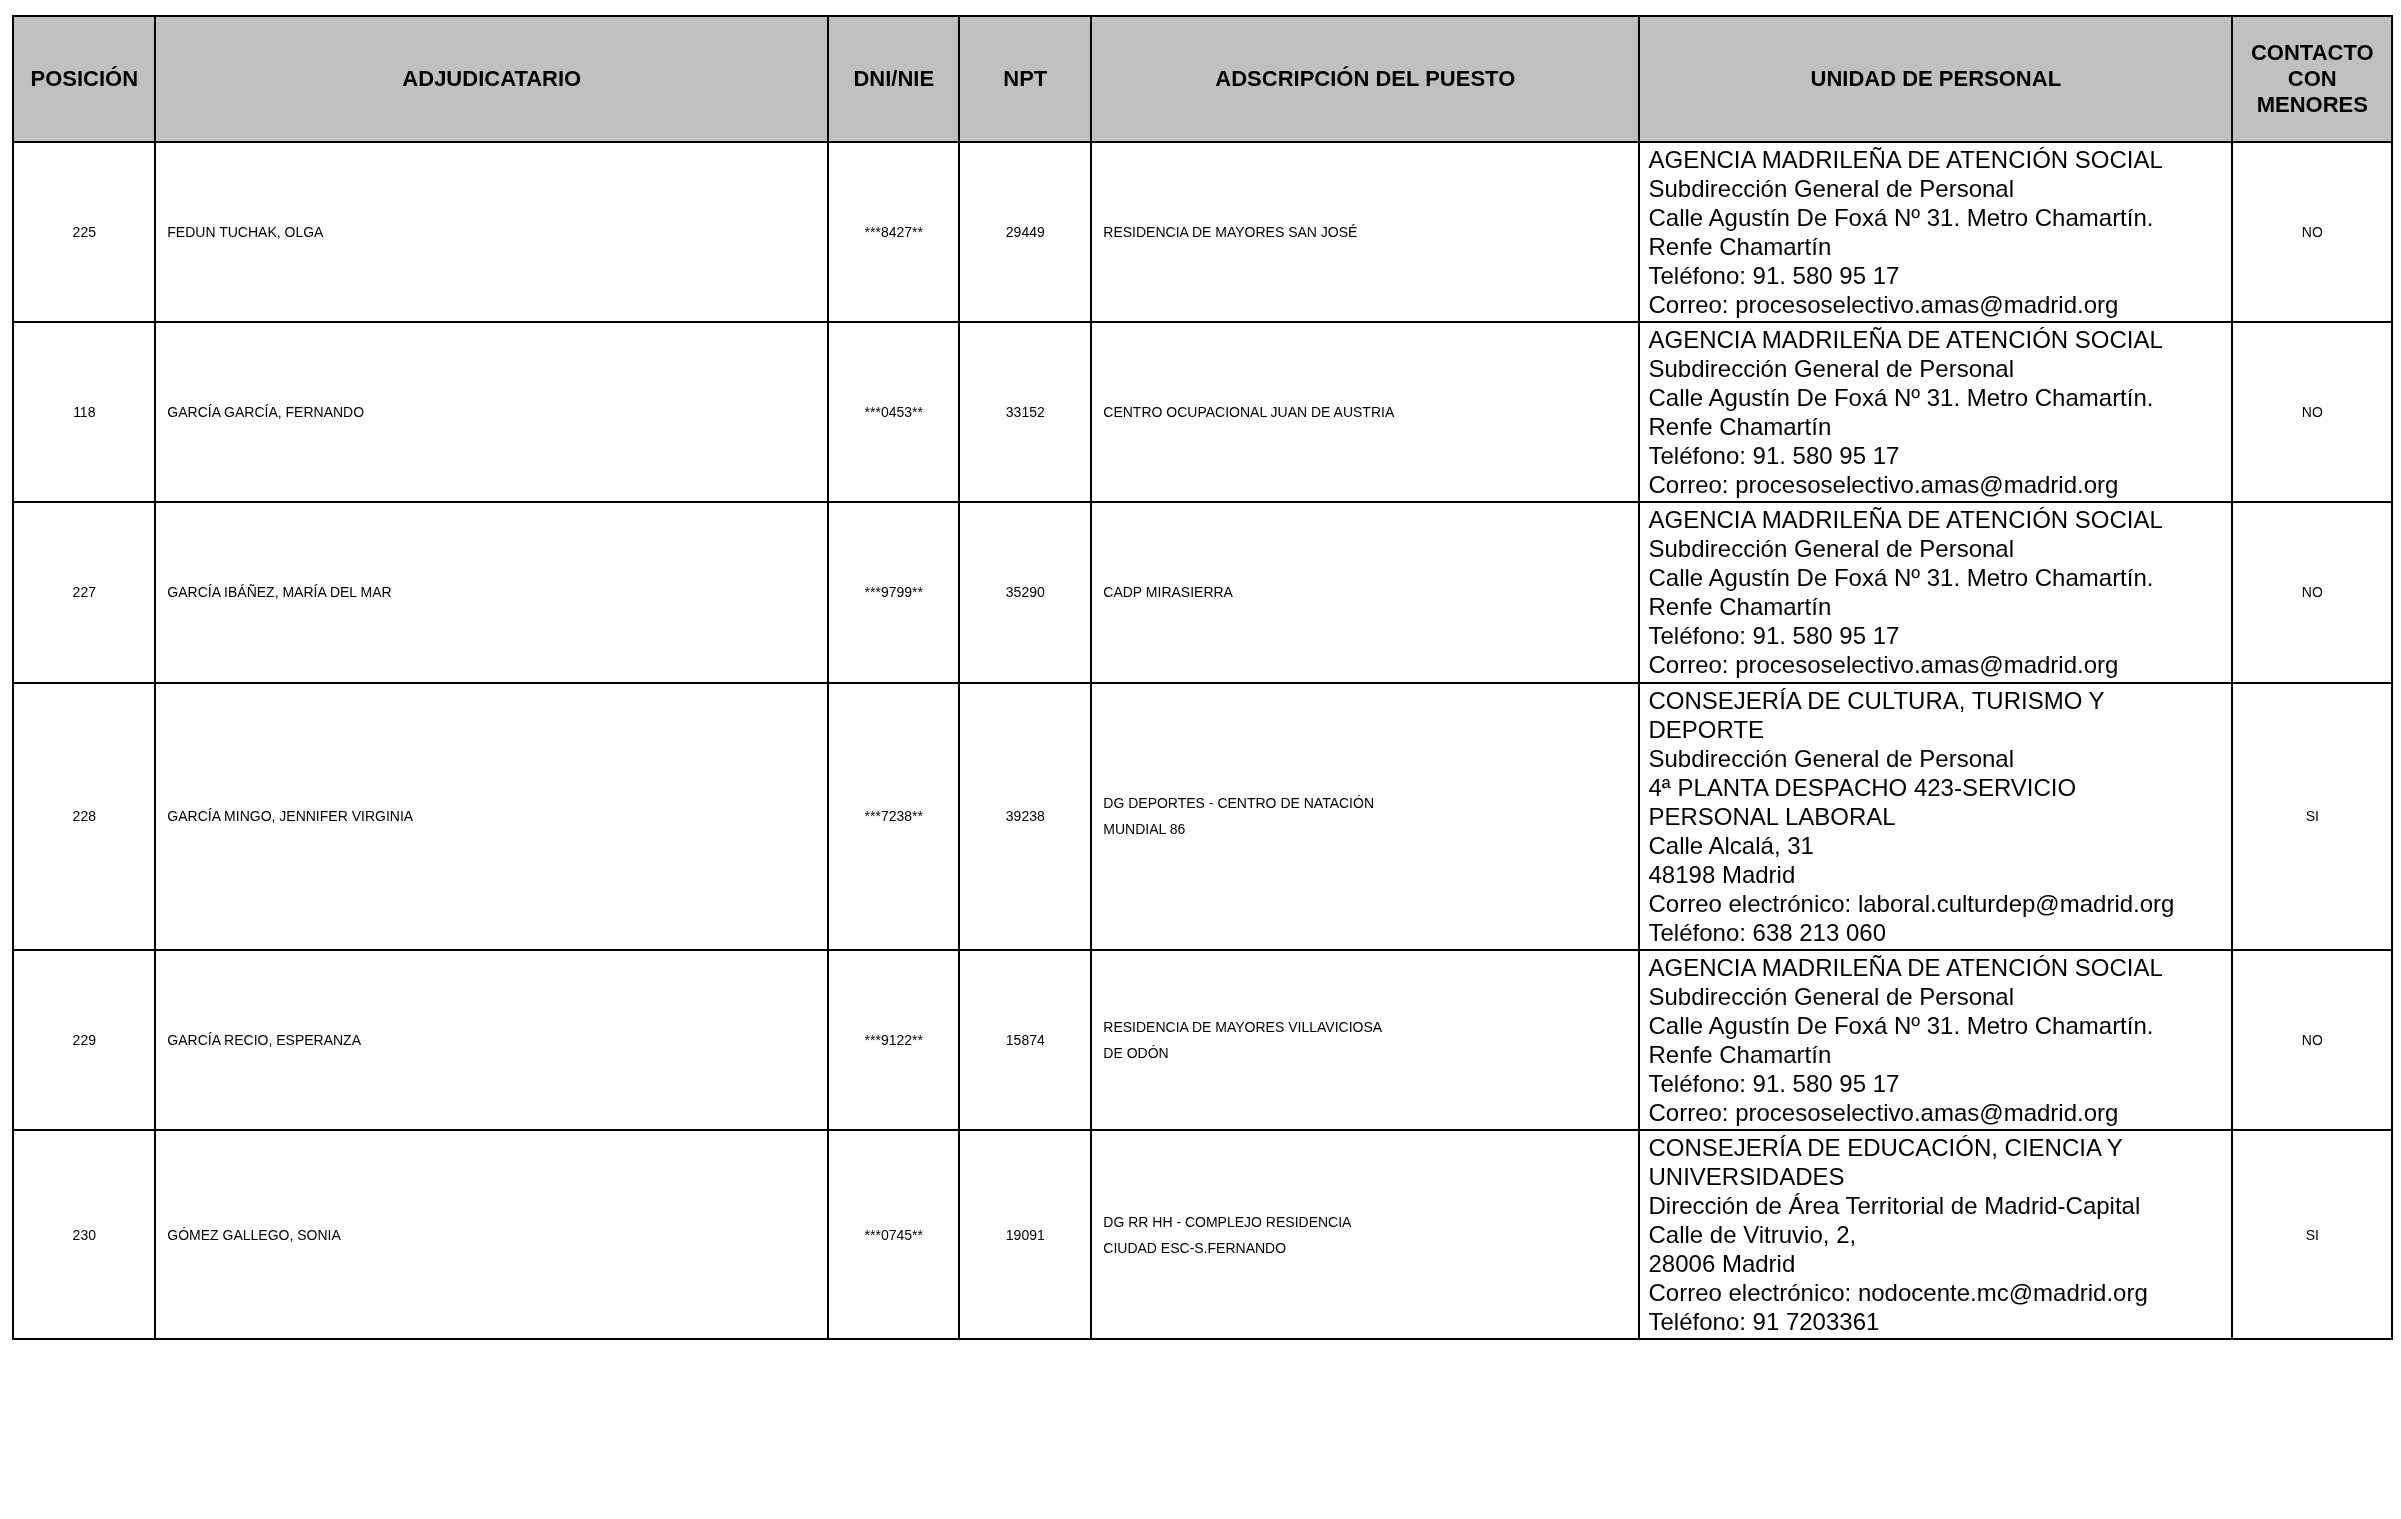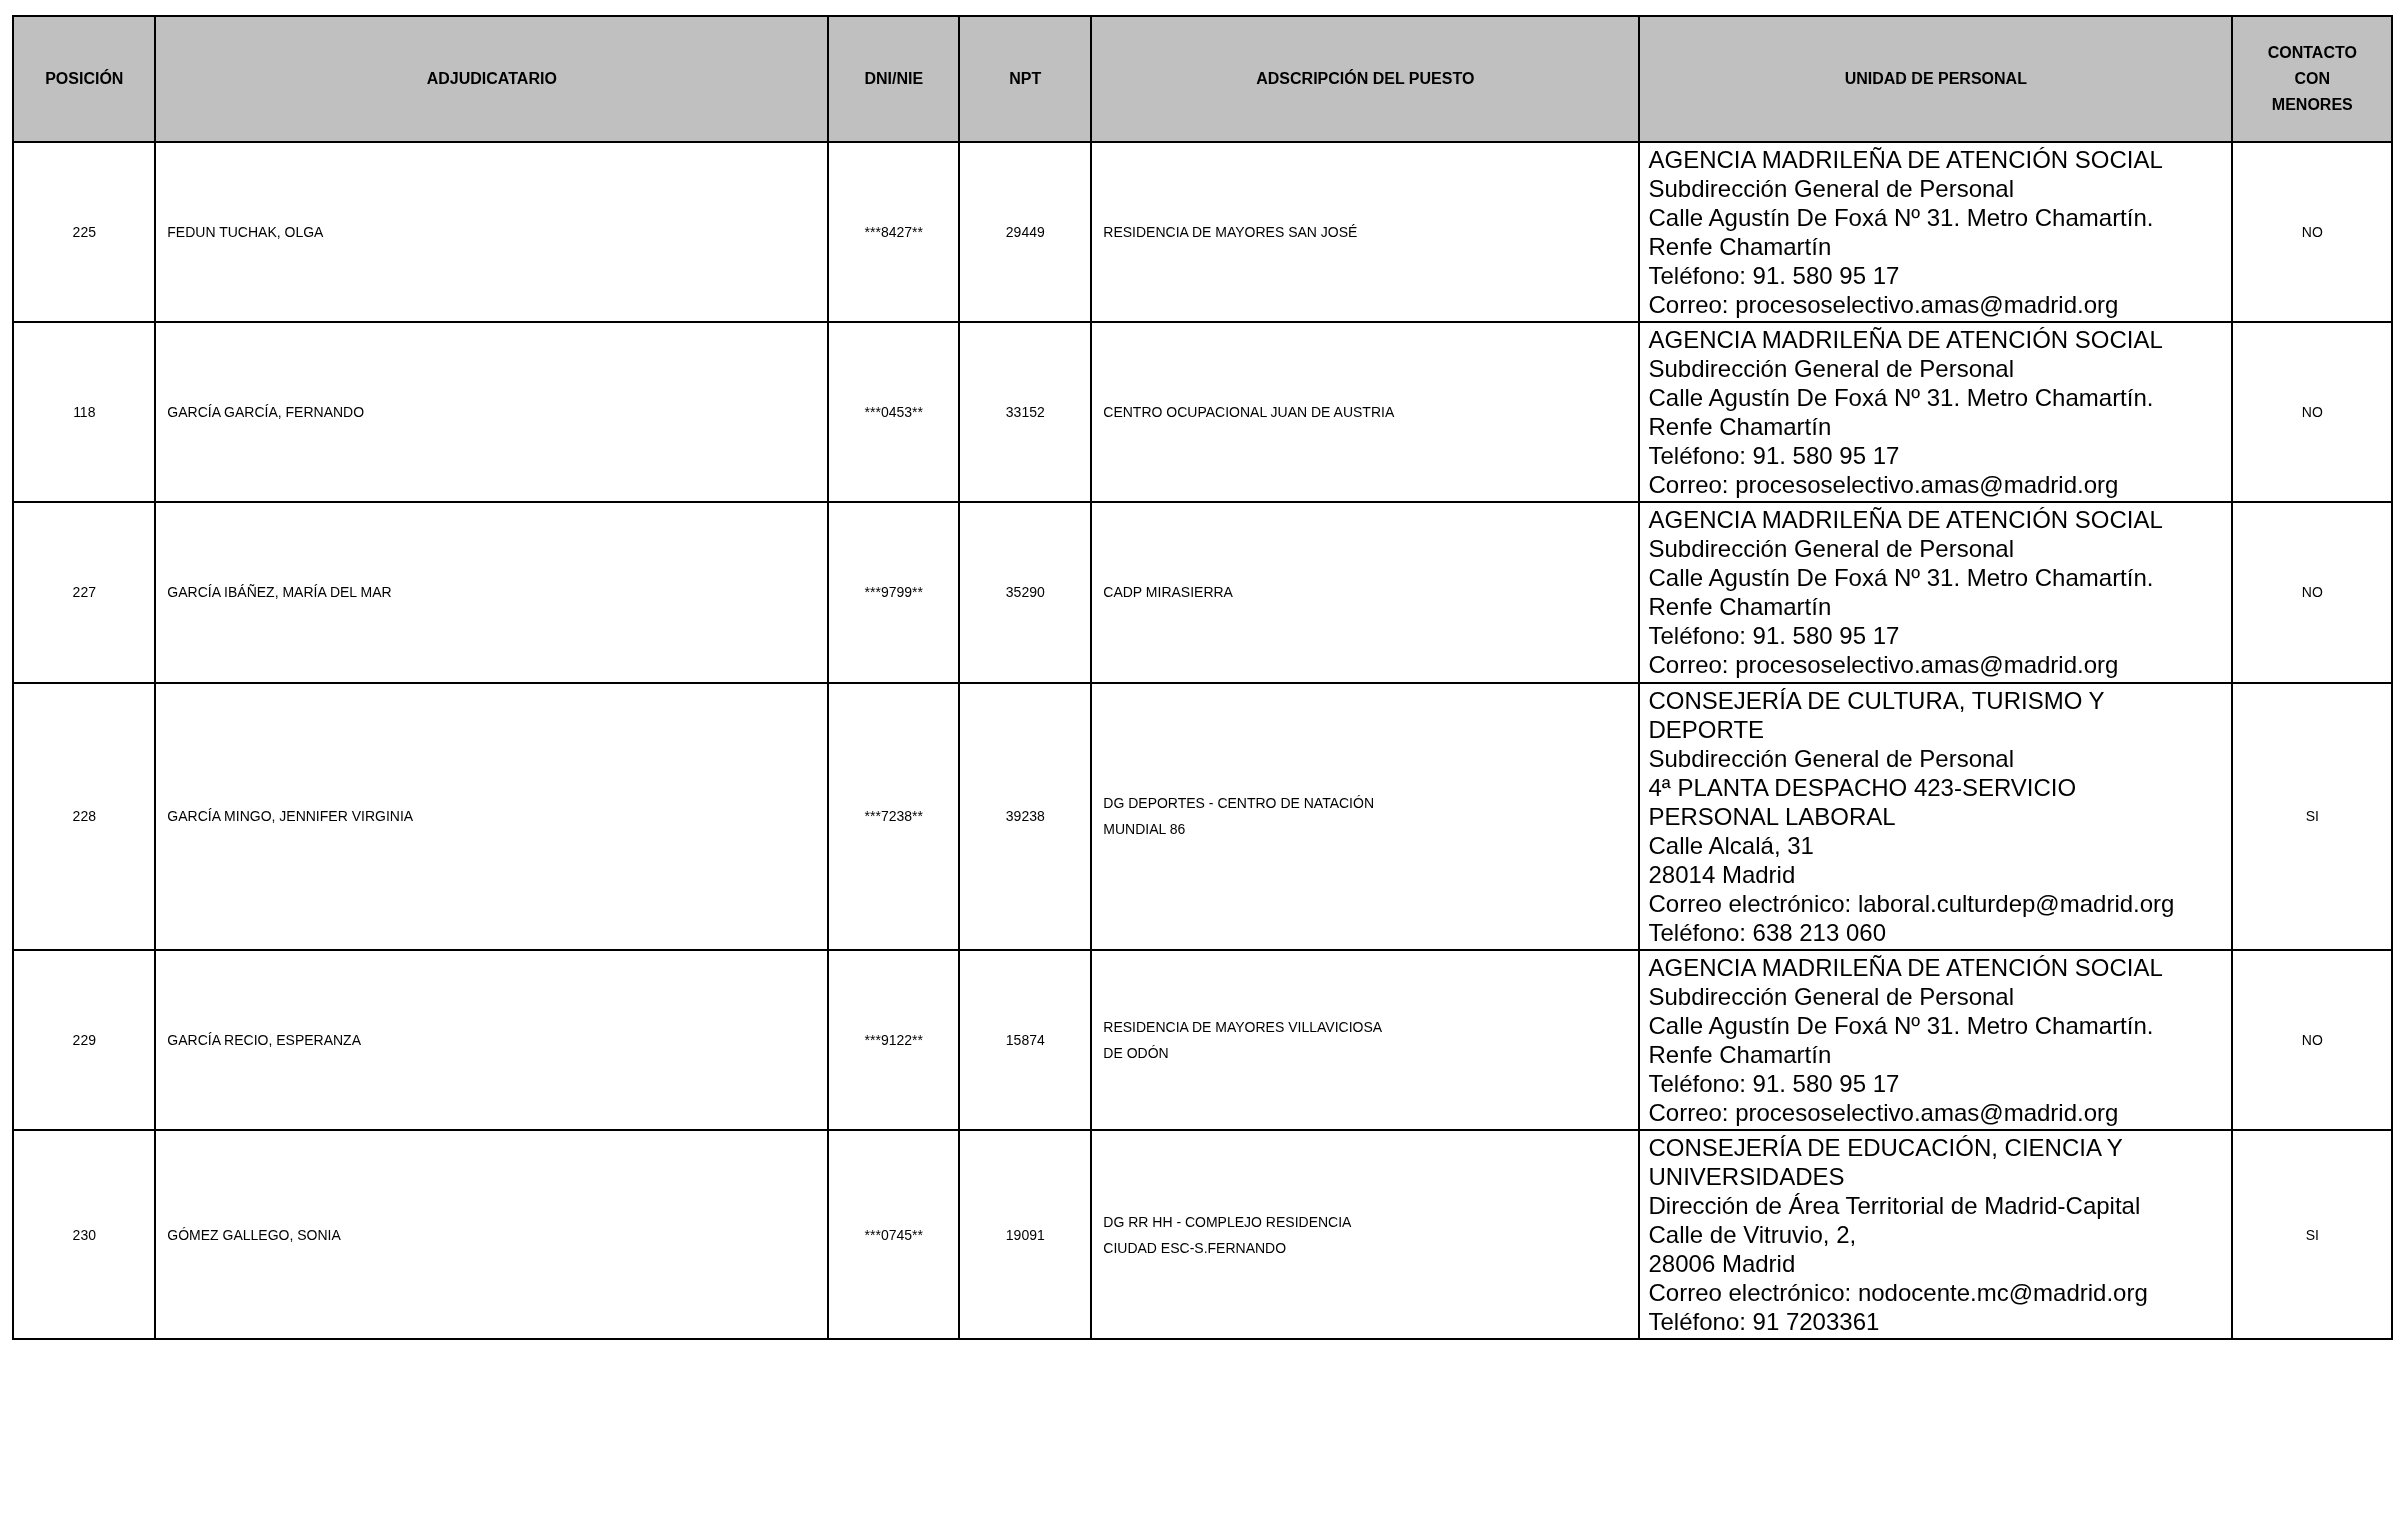--- a/index.html
+++ b/index.html
@@ -25,21 +25,21 @@
     table-layout: fixed;
   }
   table.adjtable th,
   table.adjtable td {
     border: 2.7px solid #000000;
     overflow: hidden;
   }
   table.adjtable th {
     background: #c0c0c0;
     font-weight: bold;
-    font-size: 16px;
+    font-size: 22px;
     line-height: 26px;
     text-align: center;
     vertical-align: middle;
     white-space: pre-line;
     padding: 2.7px 5.5px;
   }
   tr.header-row { height: 126px; }
   td {
     font-size: 14px;
     line-height: 26px;
@@ -140,21 +140,21 @@
       <td class="center">***7238**</td>
       <td class="center">39238</td>
       <td class="left pre">DG DEPORTES - CENTRO DE NATACIÓN
 MUNDIAL 86</td>
       <td class="unidad">CONSEJERÍA DE CULTURA, TURISMO Y
 DEPORTE
 Subdirección General de Personal
 4ª PLANTA DESPACHO 423-SERVICIO
 PERSONAL LABORAL
 Calle Alcalá, 31
-28014 Madrid
+48198 Madrid
 Correo electrónico: laboral.culturdep@madrid.org
 Teléfono: 638 213 060</td>
       <td class="center">SI</td>
     </tr>
     <tr class="r-4">
       <td class="center">229</td>
       <td class="left">GARCÍA RECIO, ESPERANZA</td>
       <td class="center">***9122**</td>
       <td class="center">15874</td>
       <td class="left pre">RESIDENCIA DE MAYORES VILLAVICIOSA

